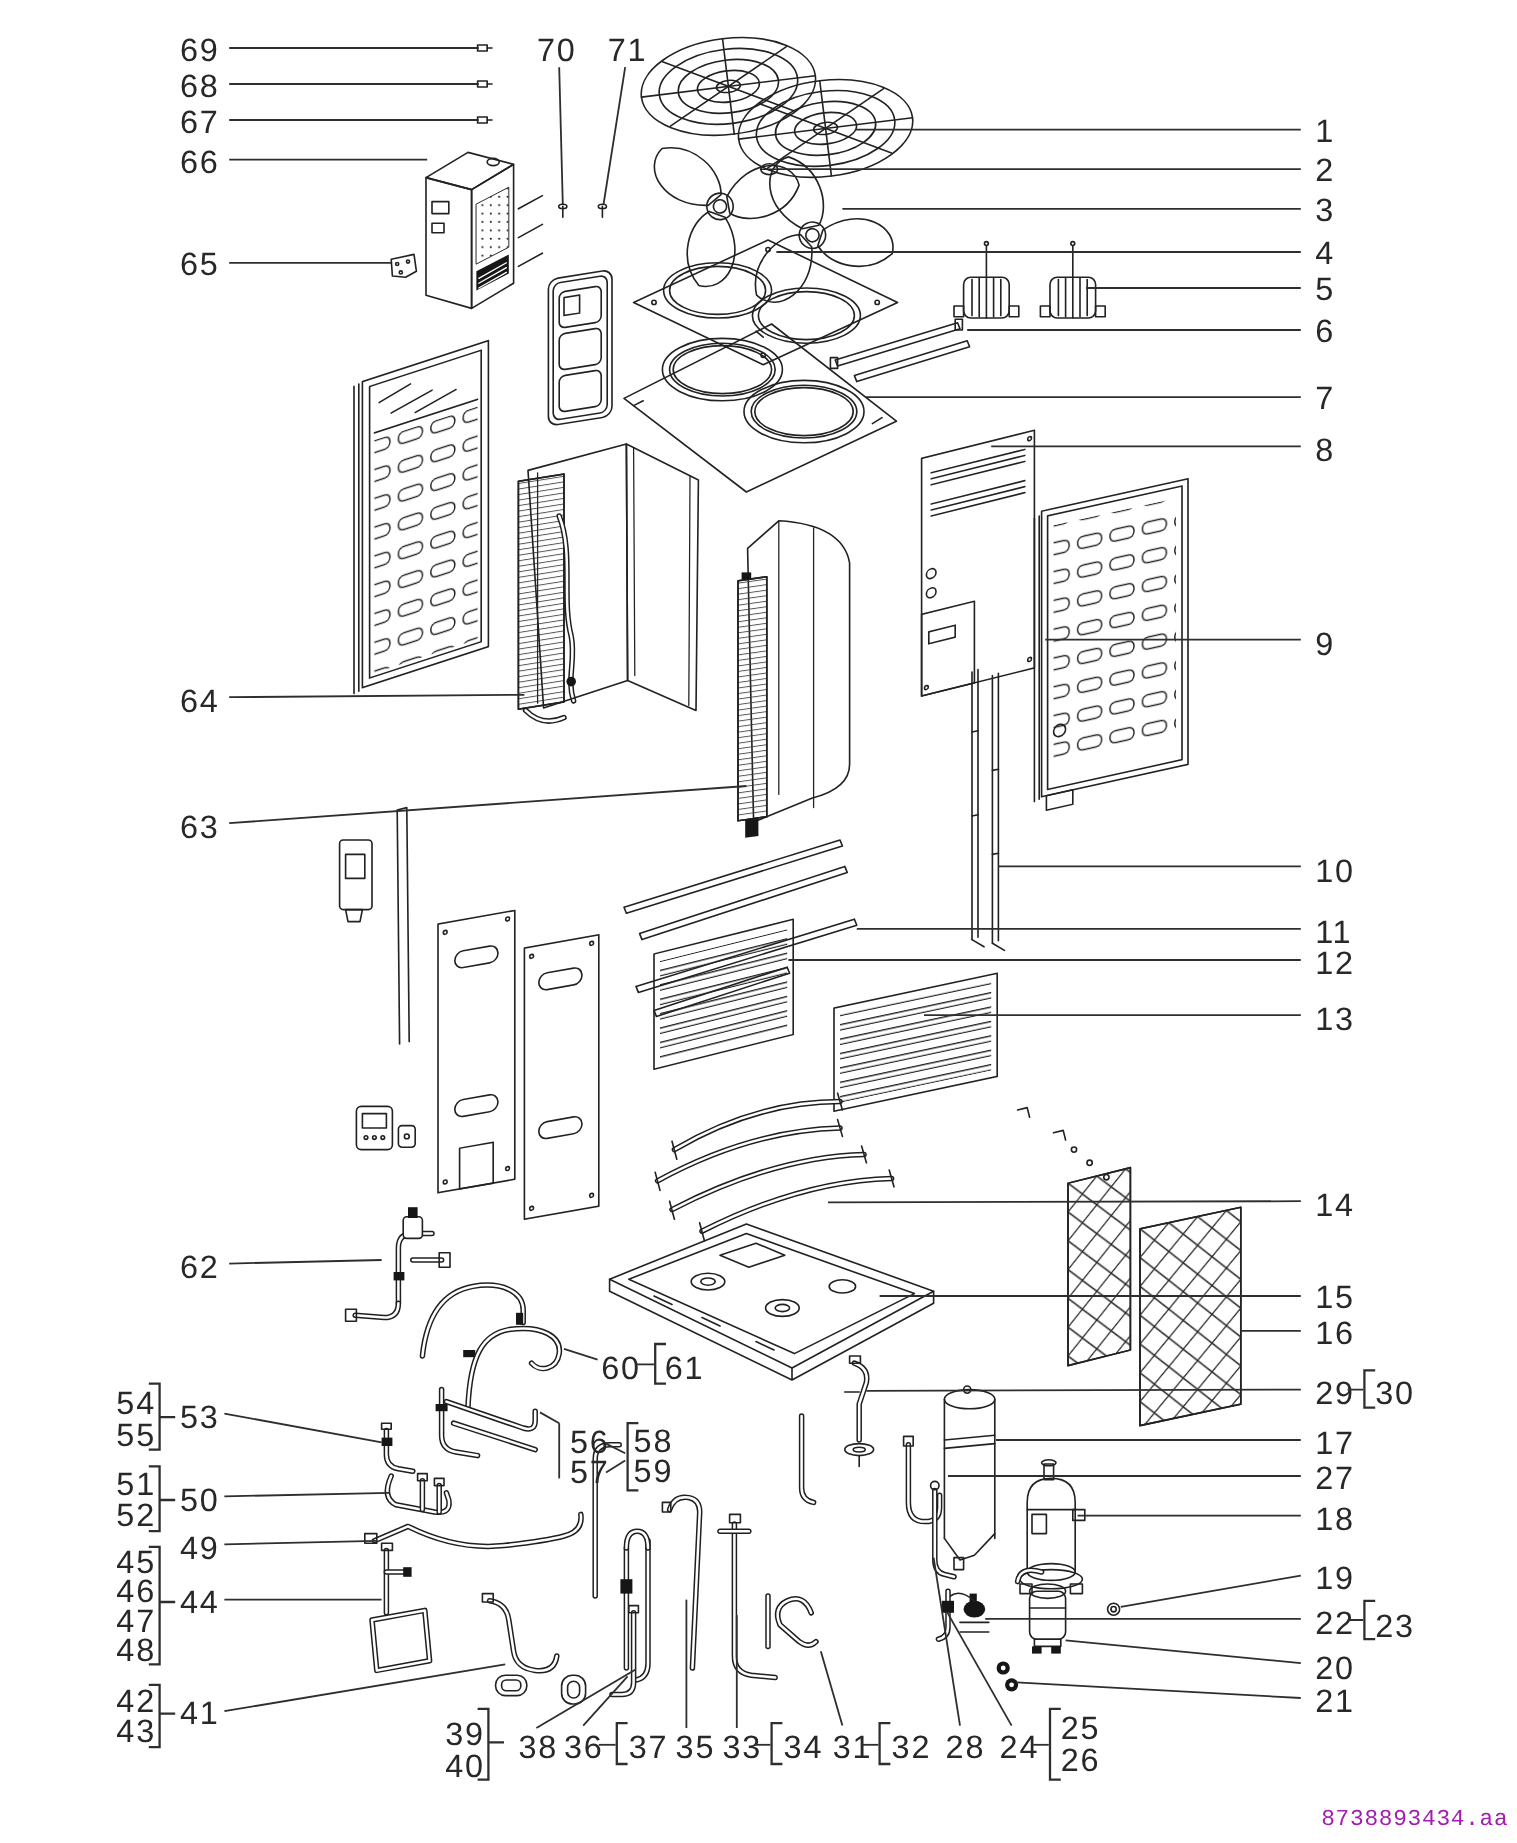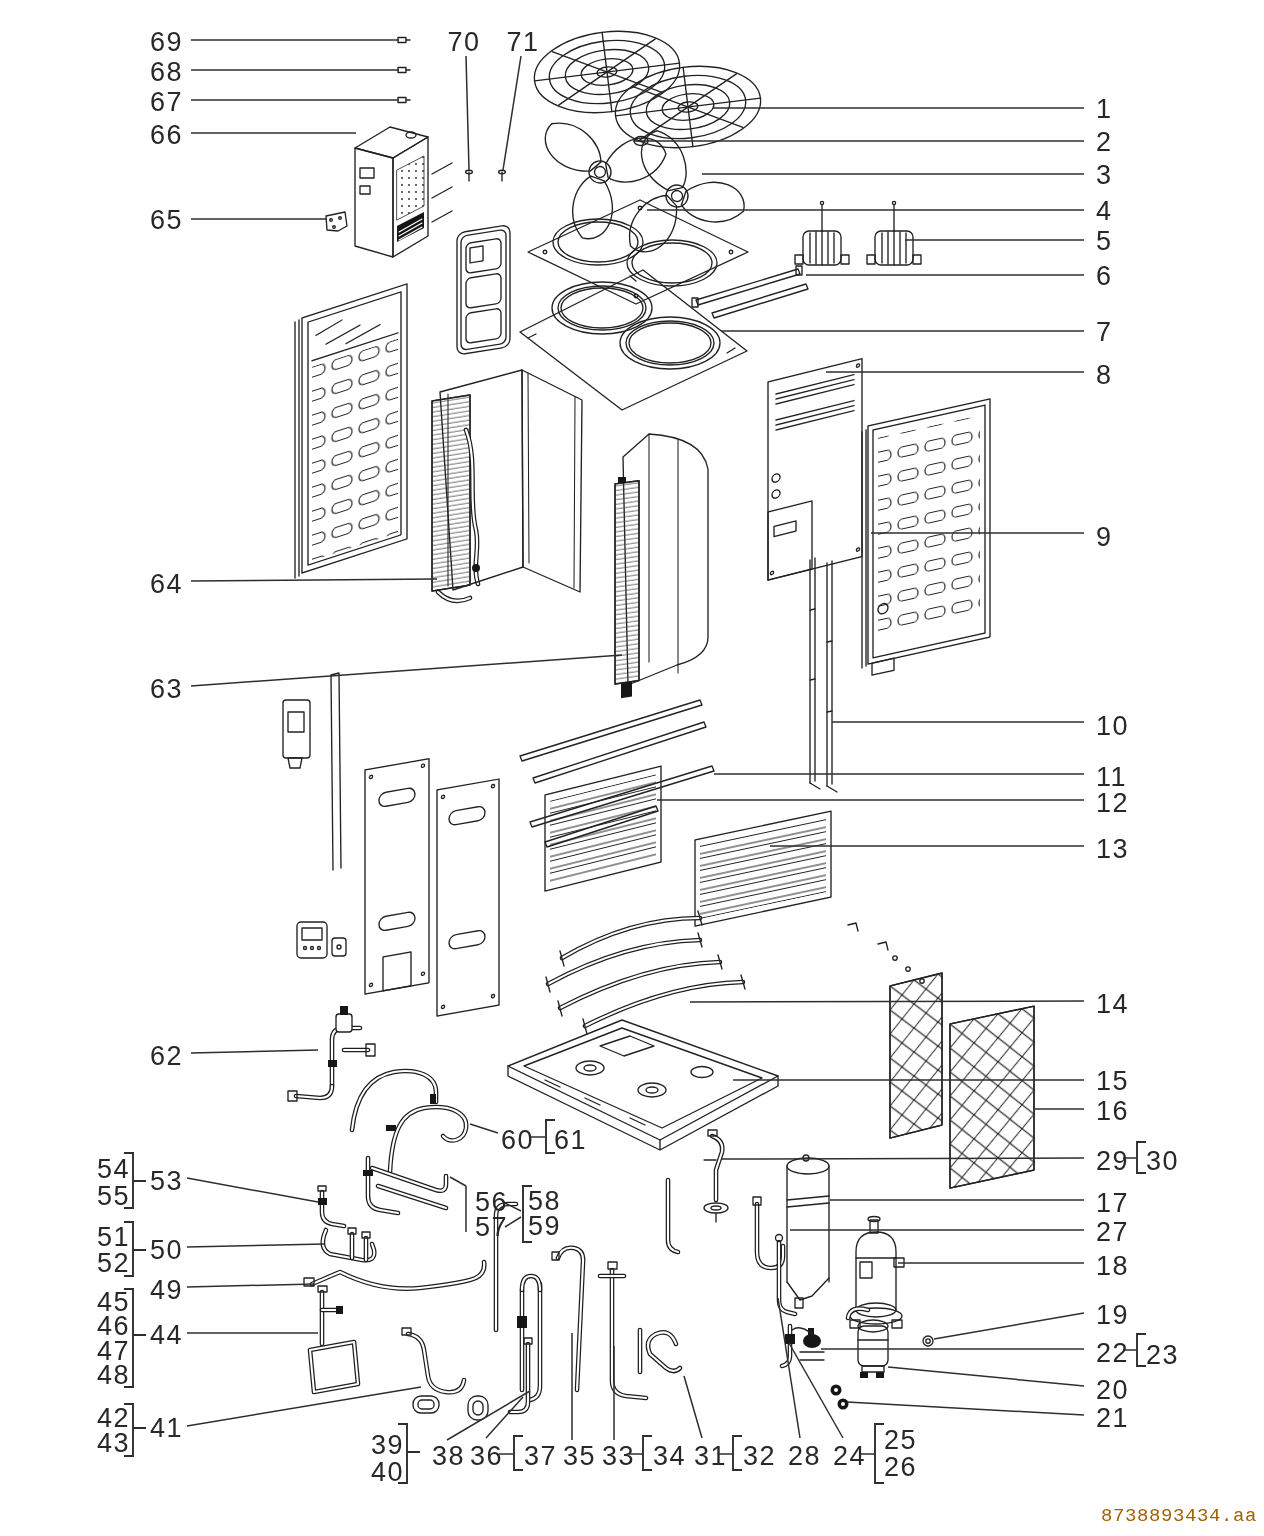--- a/index.html
+++ b/index.html
@@ -13,21 +13,21 @@
   .brk{fill:none;stroke:#2e2e2e;stroke-width:1.9;}
   .seg{fill:none;stroke:#2e2e2e;stroke-width:1.5;}
   #parts{stroke:#222;fill:none;stroke-width:1.35;stroke-linecap:round;stroke-linejoin:round;}
   .tube{fill:none;stroke:#1f1f1f;stroke-width:4.6;}
   .tube-core{fill:none;stroke:#ffffff;stroke-width:2.1;}
   .thin{stroke-width:1.05;}
   .blk{fill:#161616;stroke:none;}
   .wht{stroke:#fff;stroke-width:1.1;}
   #docnum{position:absolute;left:1101px;top:1505px;width:160px;
           font-family:"Liberation Mono","DejaVu Sans Mono",monospace;
-          font-size:19px;letter-spacing:0.6px;color:#a16207;white-space:nowrap;}
+          font-size:19px;letter-spacing:0.6px;color:#a21caf;white-space:nowrap;}
 </style>
 </head>
 <body>
 
 <div id="stage">
 <svg width="1264" height="1536" viewBox="0 0 1264 1536">
   <defs>
     <pattern id="pSlots" width="27" height="24" patternUnits="userSpaceOnUse">
       <rect x="3" y="4.5" width="20" height="10" rx="4.5" fill="none" stroke="#222" stroke-width="1.2"></rect>
     </pattern>

